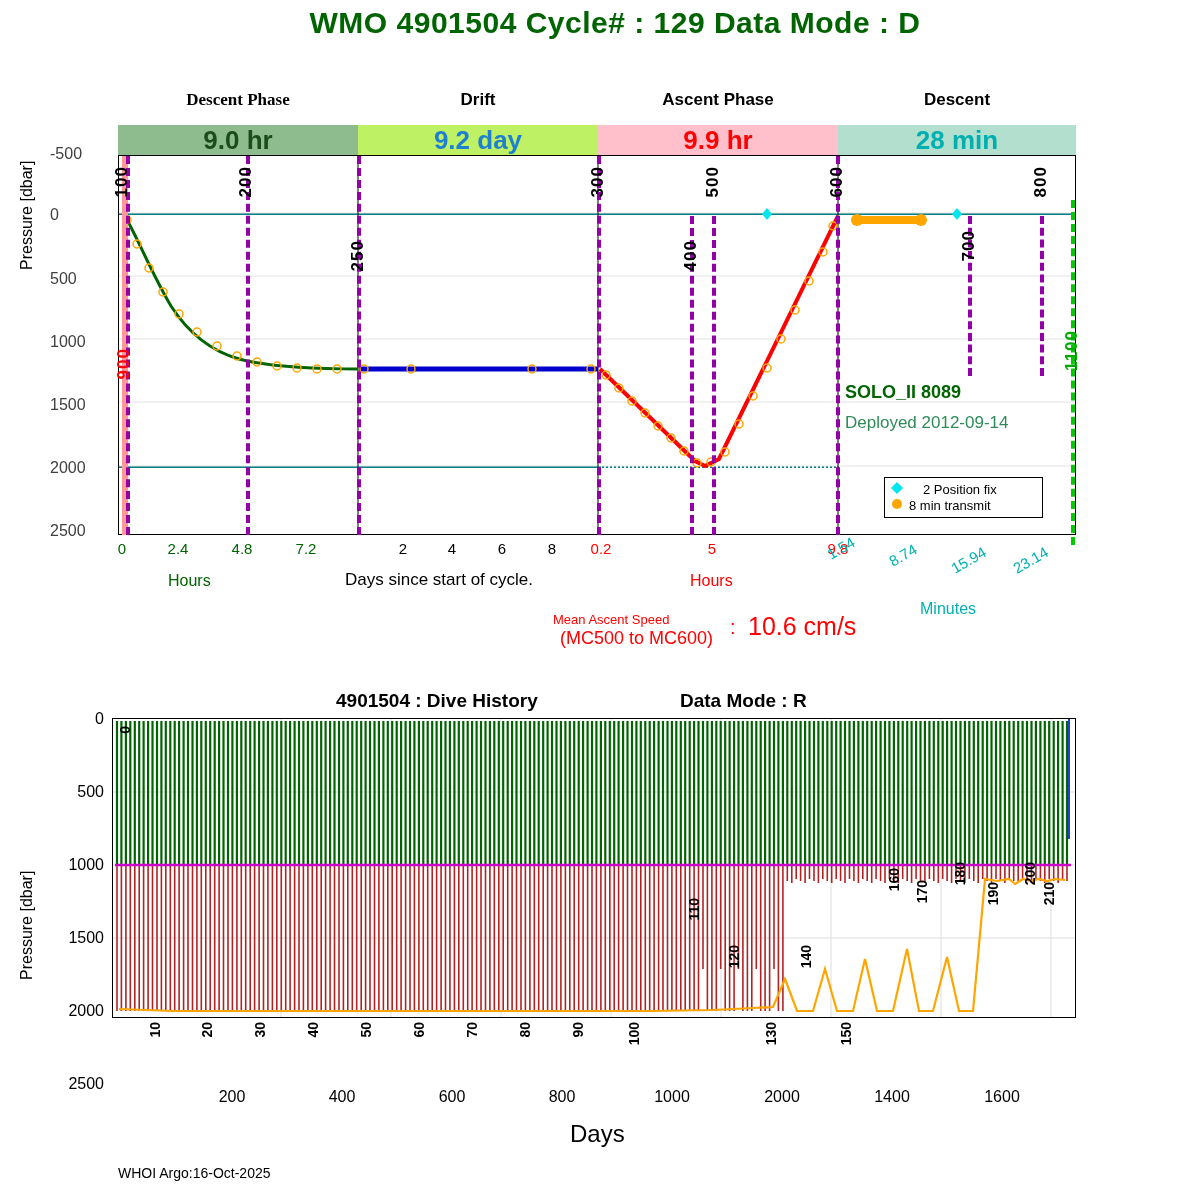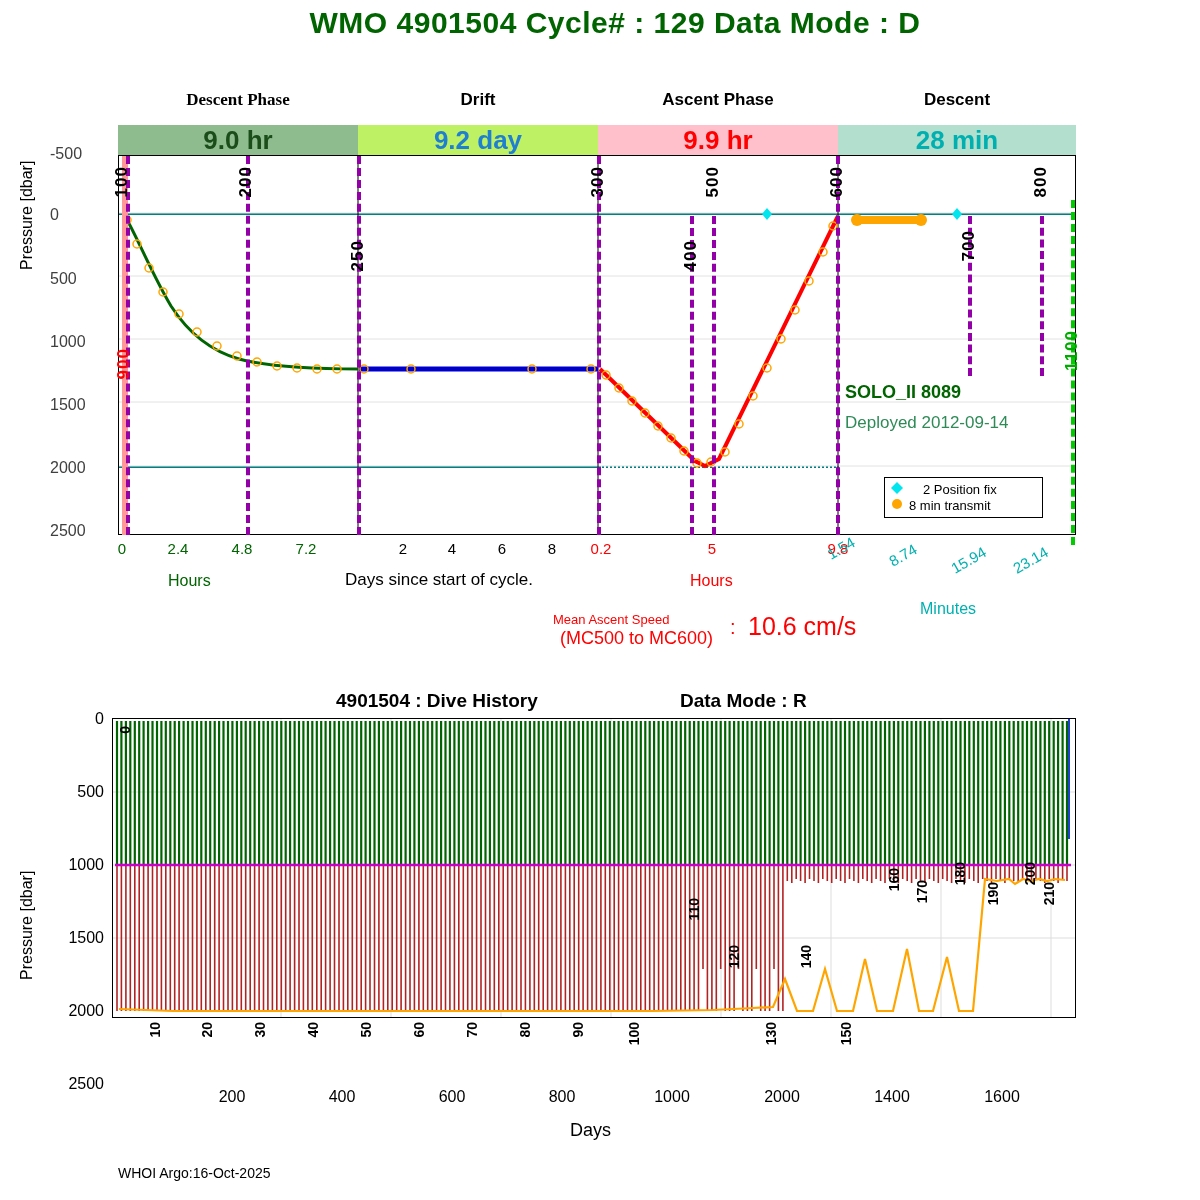--- a/index.html
+++ b/index.html
@@ -698,15 +698,15 @@
 <div class="abs t cyclenum" style="left:1041px;top:882px;">210</div>
 
 <div class="abs t bxtick" style="left:202px;top:1088px;width:60px;">200</div>
 <div class="abs t bxtick" style="left:312px;top:1088px;width:60px;">400</div>
 <div class="abs t bxtick" style="left:422px;top:1088px;width:60px;">600</div>
 <div class="abs t bxtick" style="left:532px;top:1088px;width:60px;">800</div>
 <div class="abs t bxtick" style="left:642px;top:1088px;width:60px;">1000</div>
 <div class="abs t bxtick" style="left:752px;top:1088px;width:60px;">2000</div>
 <div class="abs t bxtick" style="left:862px;top:1088px;width:60px;">1400</div>
 <div class="abs t bxtick" style="left:972px;top:1088px;width:60px;">1600</div>
-<div class="abs t" style="left:570px;top:1120px;font-size:18px;">Days</div>
+<div class="abs t" style="left:570px;top:1120px;font-size:24px;">Days</div>
 
 <div class="abs t" style="left:118px;top:1165px;font-size:14px;color:#000;">WHOI Argo:16-Oct-2025</div>
 
 </body></html>

